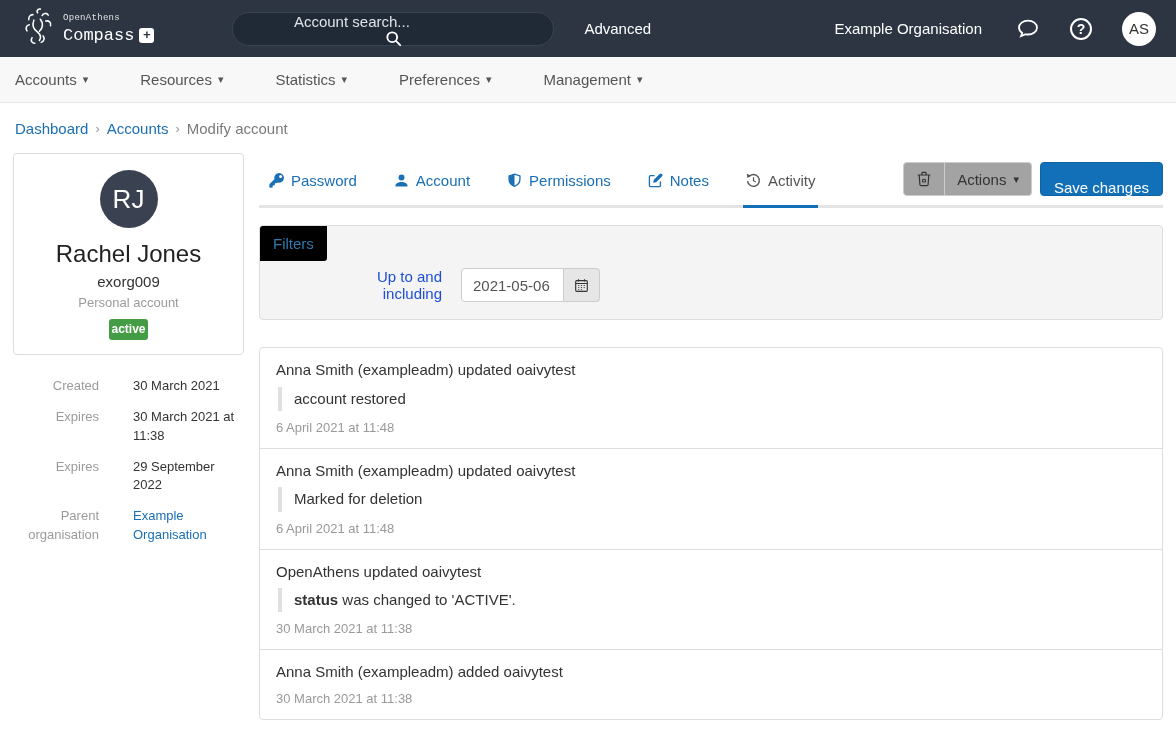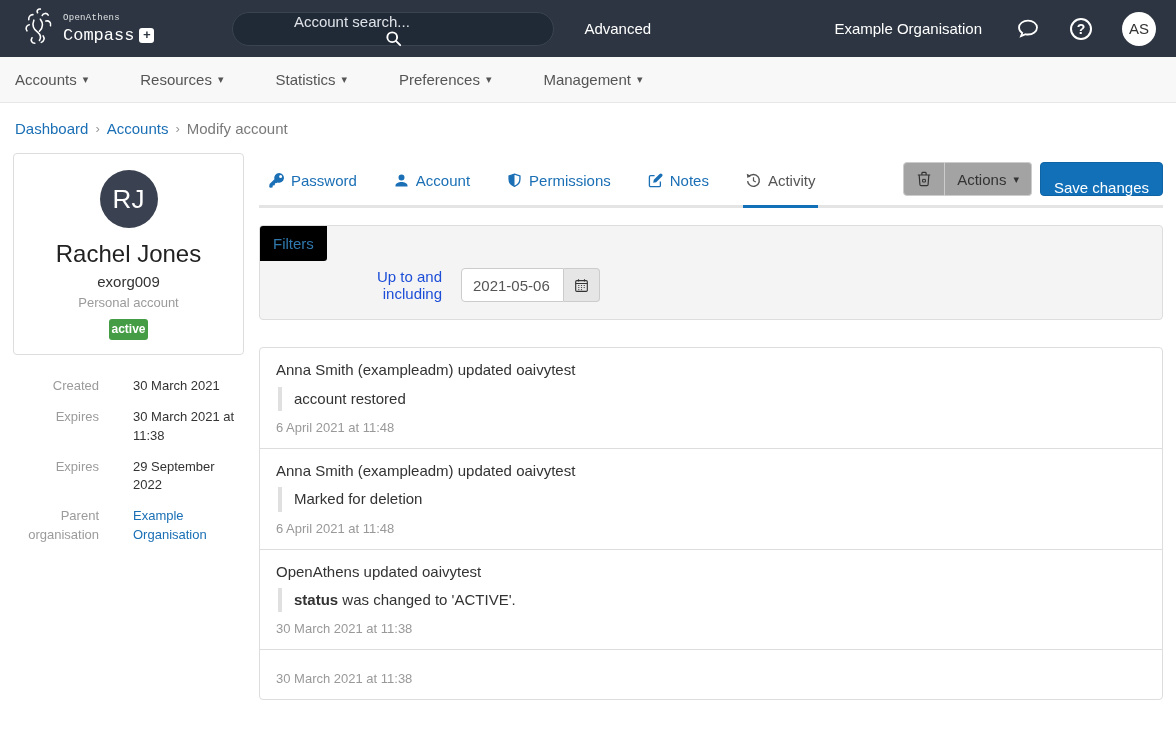--- a/index.html
+++ b/index.html
@@ -301,18 +301,19 @@
         <div class="activity-title">Anna Smith (exampleadm) updated oaivytest</div>
         <div class="activity-detail">Marked for deletion</div>
         <div class="activity-ts">6 April 2021 at 11:48</div>
       </div>
       <div class="activity-item">
         <div class="activity-title">OpenAthens updated oaivytest</div>
         <div class="activity-detail"><span class="b">status</span><span> was changed to 'ACTIVE'.</span></div>
         <div class="activity-ts">30 March 2021 at 11:38</div>
       </div>
       <div class="activity-item">
+        <div class="activity-title">Anna Smith (exampleadm) added oaivytest</div>
         <div class="activity-ts">30 March 2021 at 11:38</div>
       </div>
     </div>
 
   </div>
 </div>
 
 </body></html>

